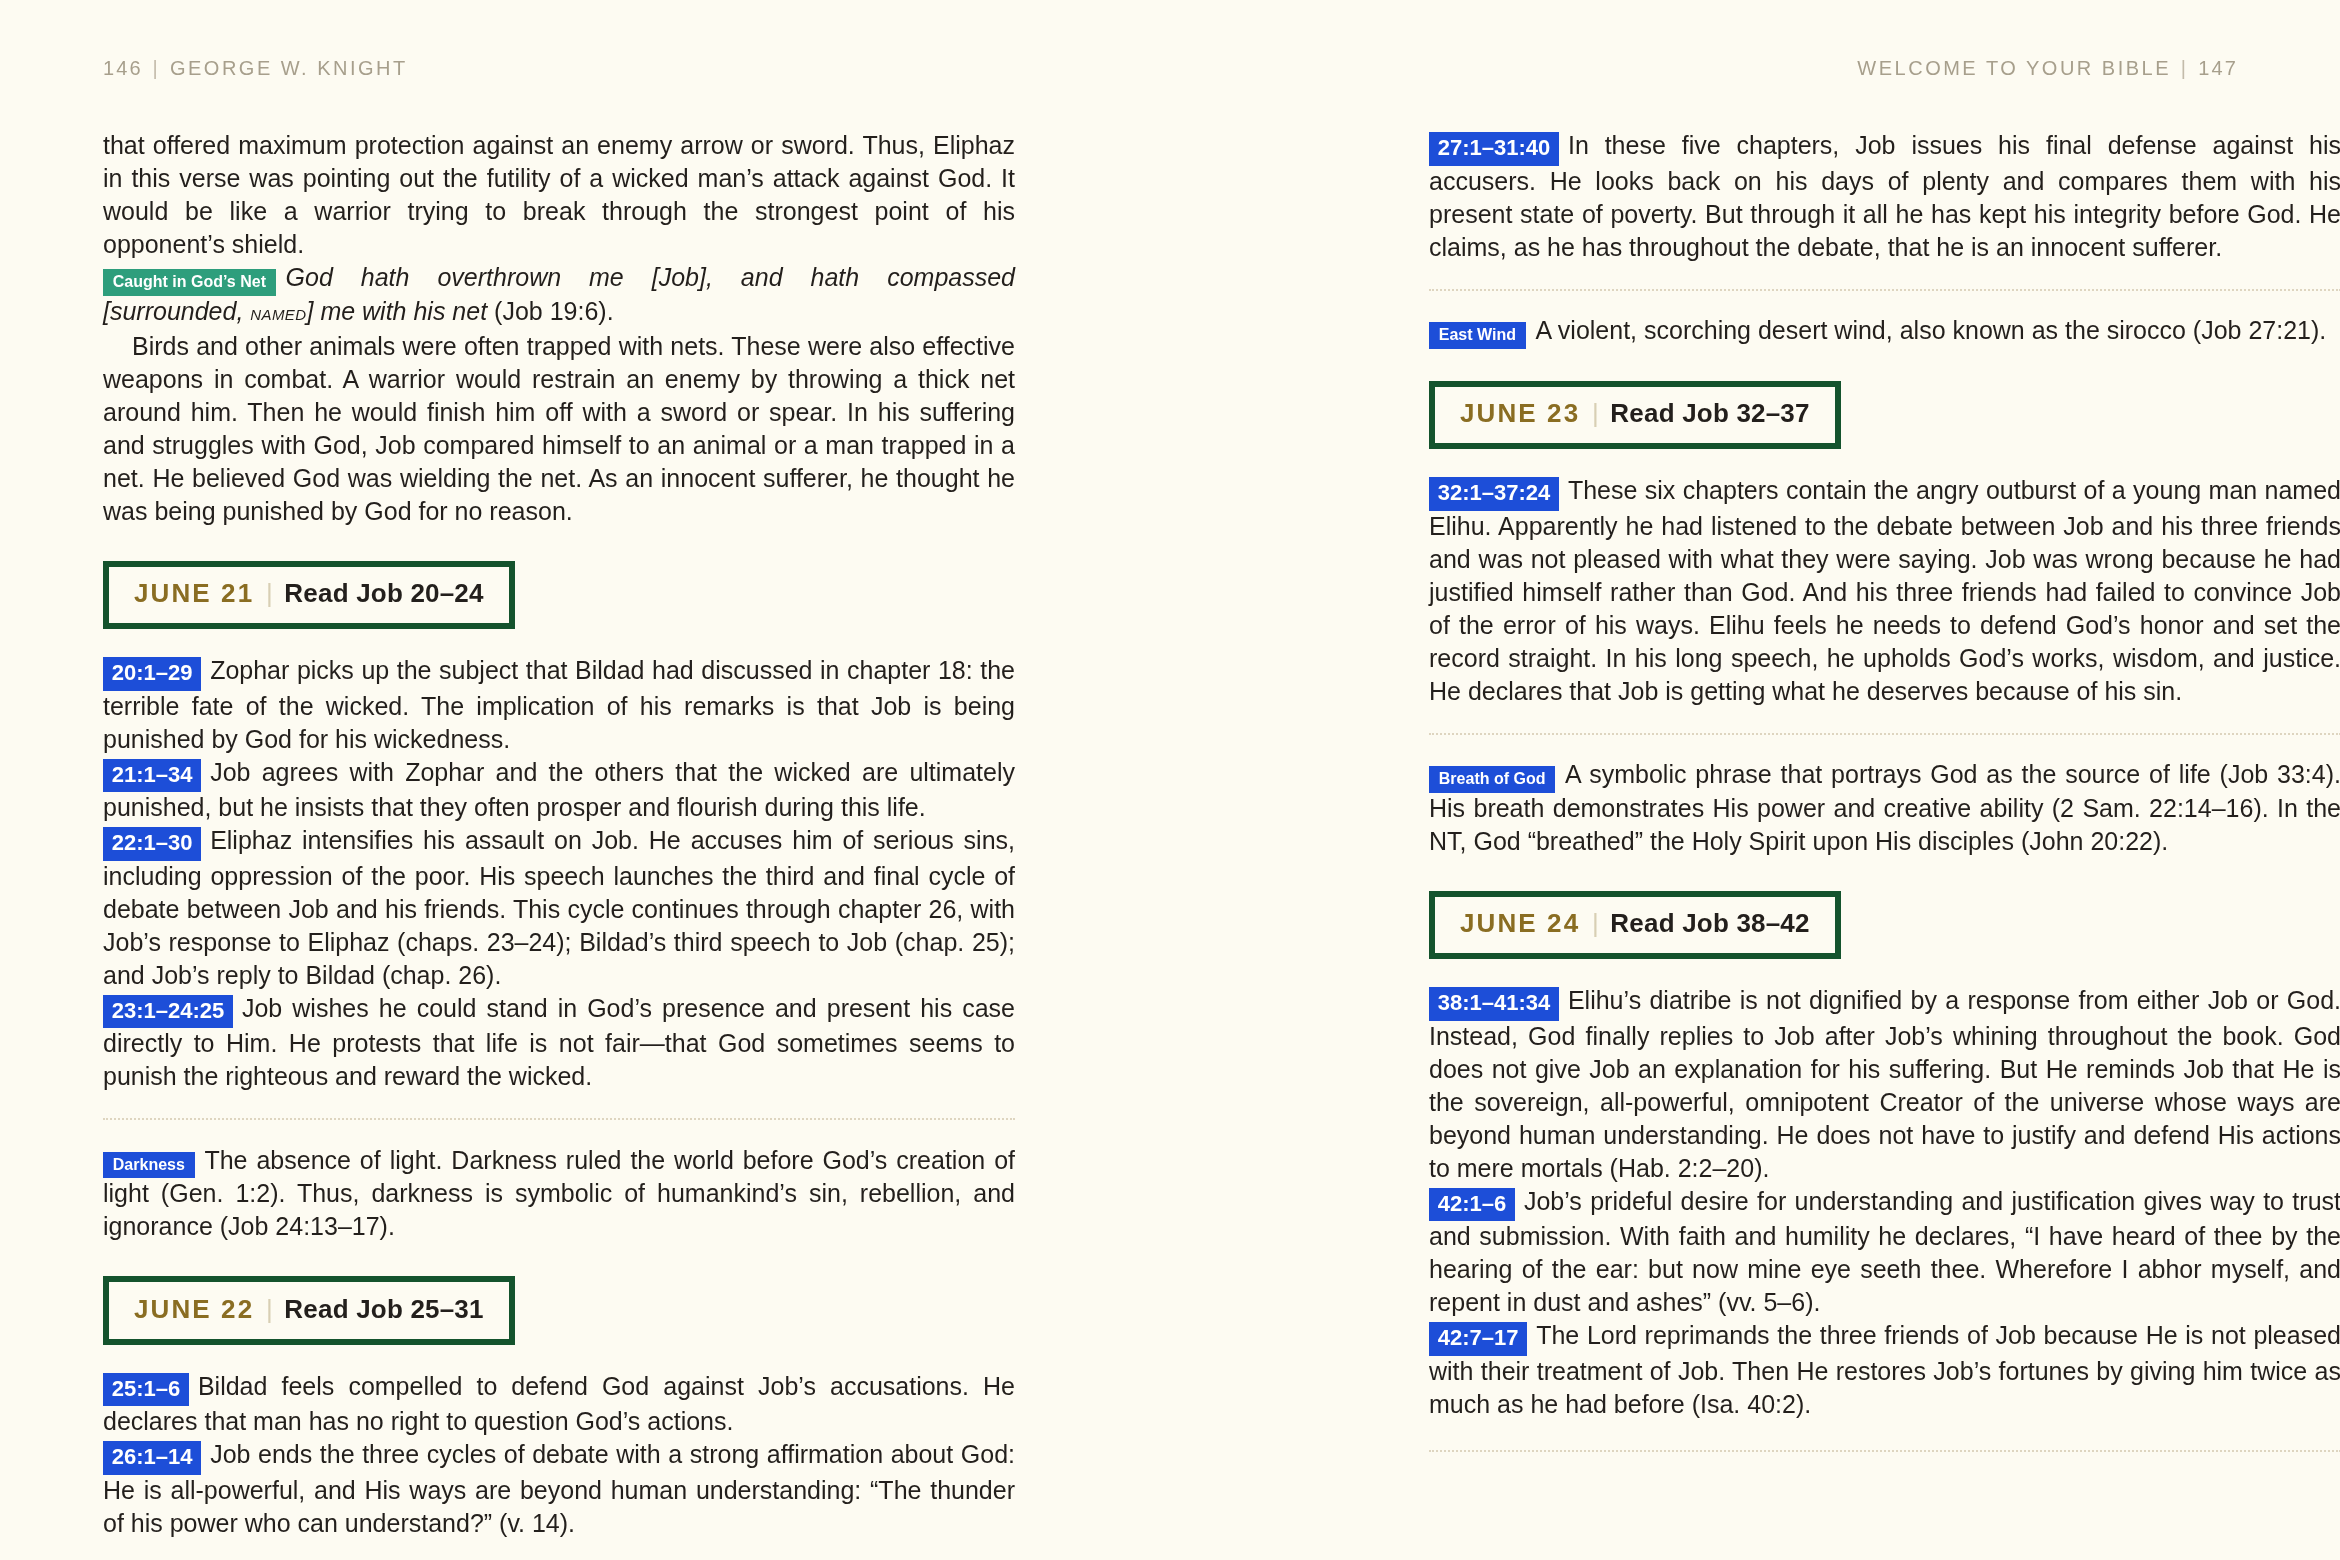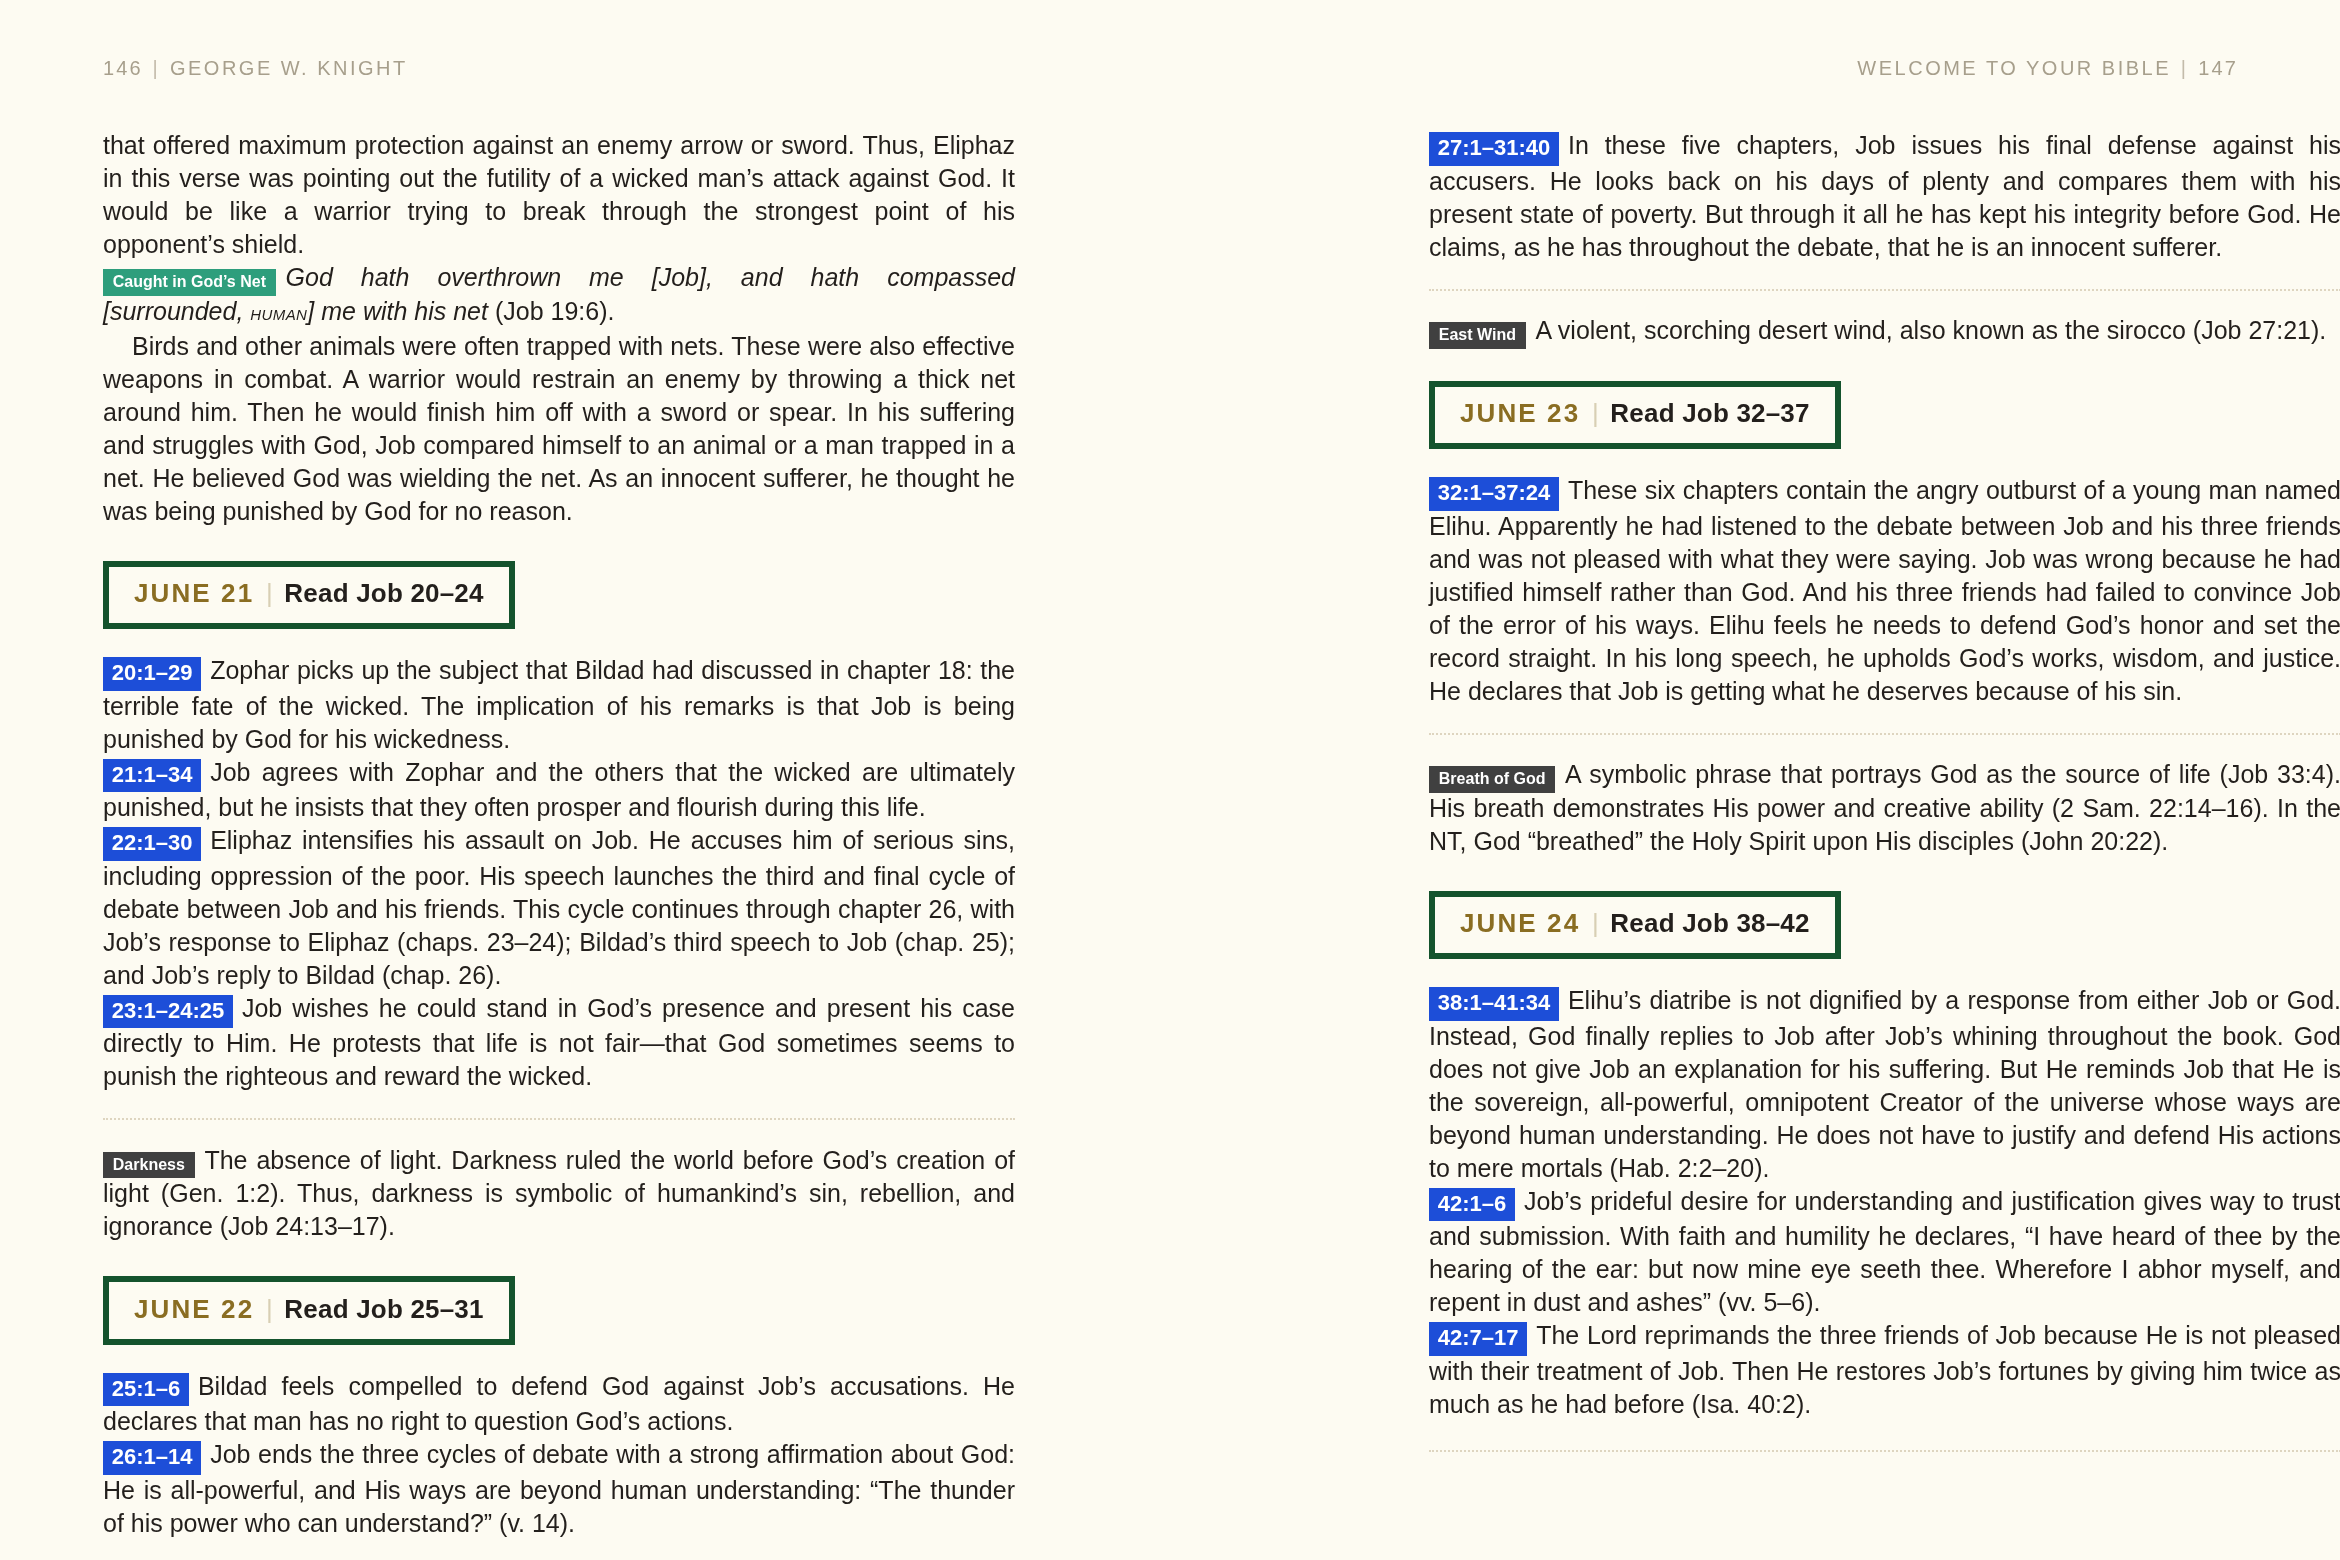--- a/index.html
+++ b/index.html
@@ -124,21 +124,21 @@
     font-size: 16px;
     line-height: 1.12;
     padding: 3.9px 9.8px 4.9px 9.8px;
     margin-right: 9.8px;
     vertical-align: baseline;
     position: relative;
     top: 1px;
     white-space: nowrap;
   }
   .term.green { background: #2e9e7c; }
-  .term.blue  { background: #404040; }
+  .term.blue  { background: #1d4ed8; }
 
   
   .scripture {
     font-style: italic;
   }
   .smallcaps {
     font-variant: small-caps;
     font-size: 0.86em;
     letter-spacing: 0.4px;
   }
@@ -164,21 +164,21 @@
   <div class="running-head right">
     <span>WELCOME TO YOUR BIBLE</span><span class="rh-sep">|</span><span class="rh-num">147</span>
   </div>
 
   <div class="columns">
 
     <div class="col left">
 
       <p class="body">that offered maximum protection against an enemy arrow or sword. Thus, Eliphaz in this verse was pointing out the futility of a wicked man’s attack against God. It would be like a warrior trying to break through the strongest point of his opponent’s shield.</p>
 
-      <p class="body gap-sm"><span class="term green">Caught in God’s Net</span><span class="scripture">God hath overthrown me [Job], and hath compassed [surrounded, </span><span class="scripture smallcaps">human</span><span class="scripture">] me with his net</span><span> (Job 19:6).</span></p>
+      <p class="body gap-sm"><span class="term green">Caught in God’s Net</span><span class="scripture">God hath overthrown me [Job], and hath compassed [surrounded, </span><span class="scripture smallcaps">named</span><span class="scripture">] me with his net</span><span> (Job 19:6).</span></p>
 
       <p class="body indent">Birds and other animals were often trapped with nets. These were also effective weapons in combat. A warrior would restrain an enemy by throwing a thick net around him. Then he would finish him off with a sword or spear. In his suffering and struggles with God, Job compared himself to an animal or a man trapped in a net. He believed God was wielding the net. As an innocent sufferer, he thought he was being punished by God for no reason.</p>
 
       
       <div class="date-box">
         <span class="date">JUNE 21</span><span class="dsep">|</span><span class="reading">Read Job 20–24</span>
       </div>
 
       <p class="body"><span class="ref">20:1–29</span><span>Zophar picks up the subject that Bildad had discussed in chapter 18: the terrible fate of the wicked. The implication of his remarks is that Job is being punished by God for his wickedness.</span></p>
 

